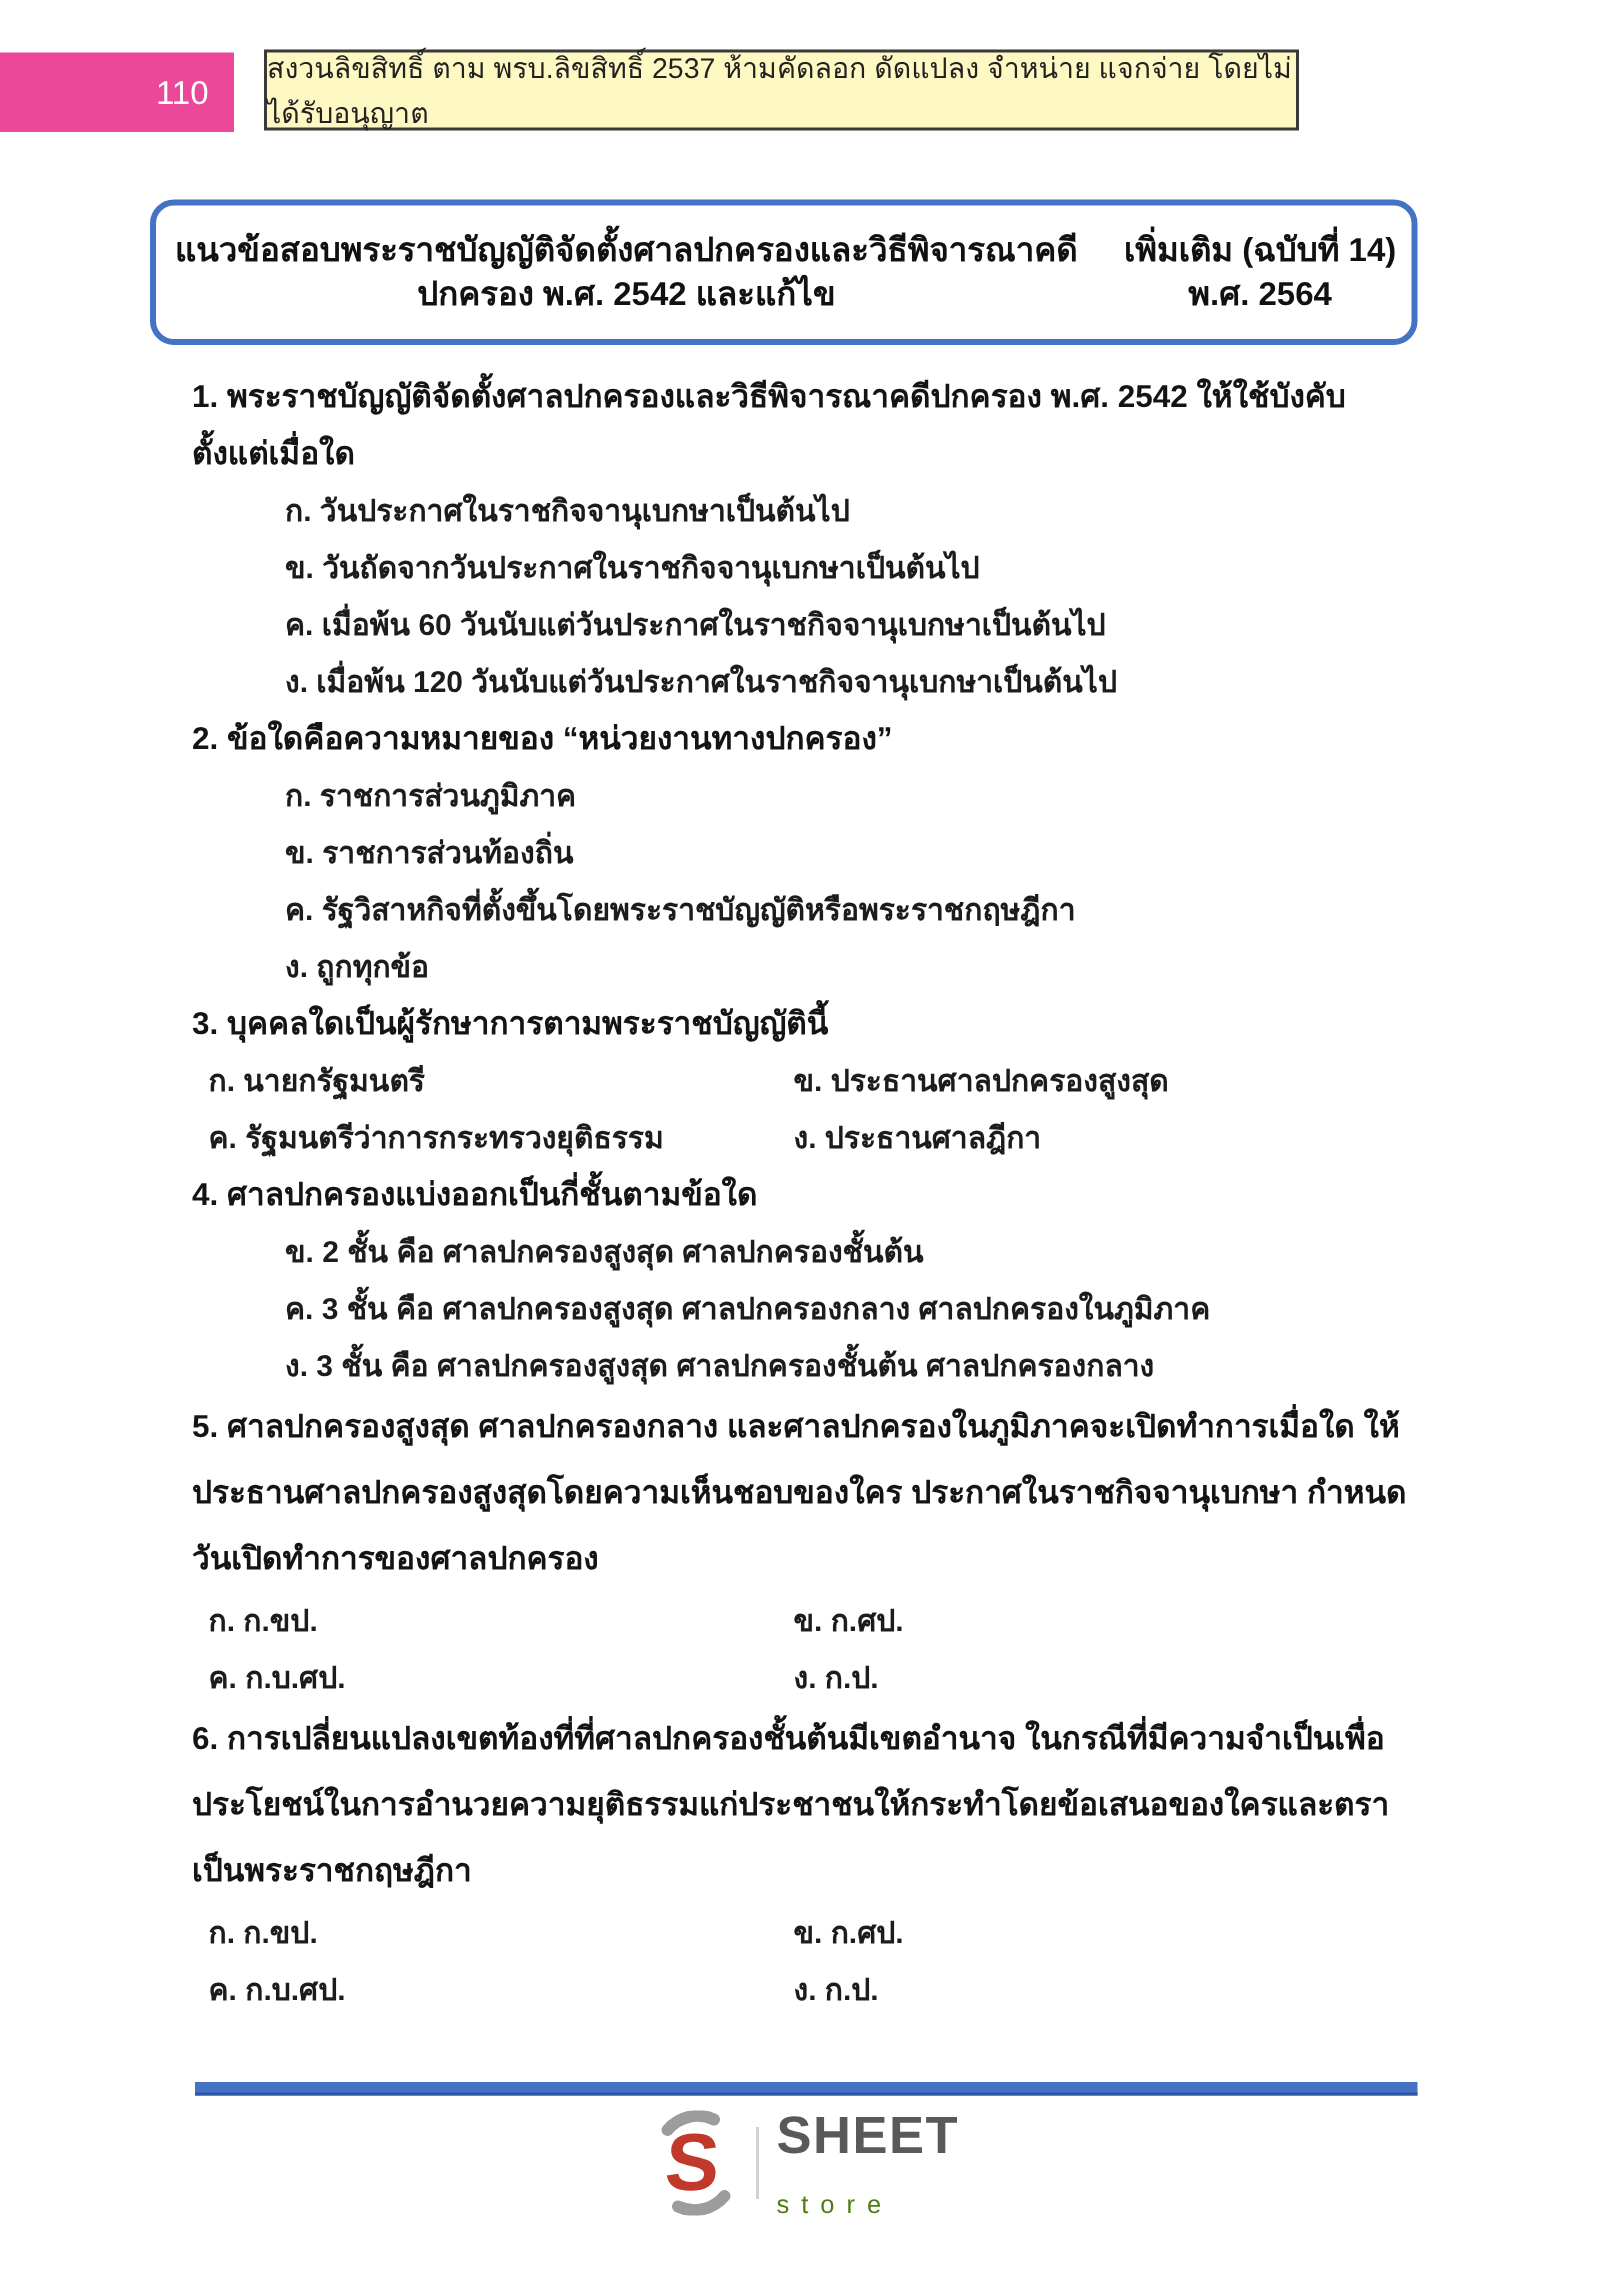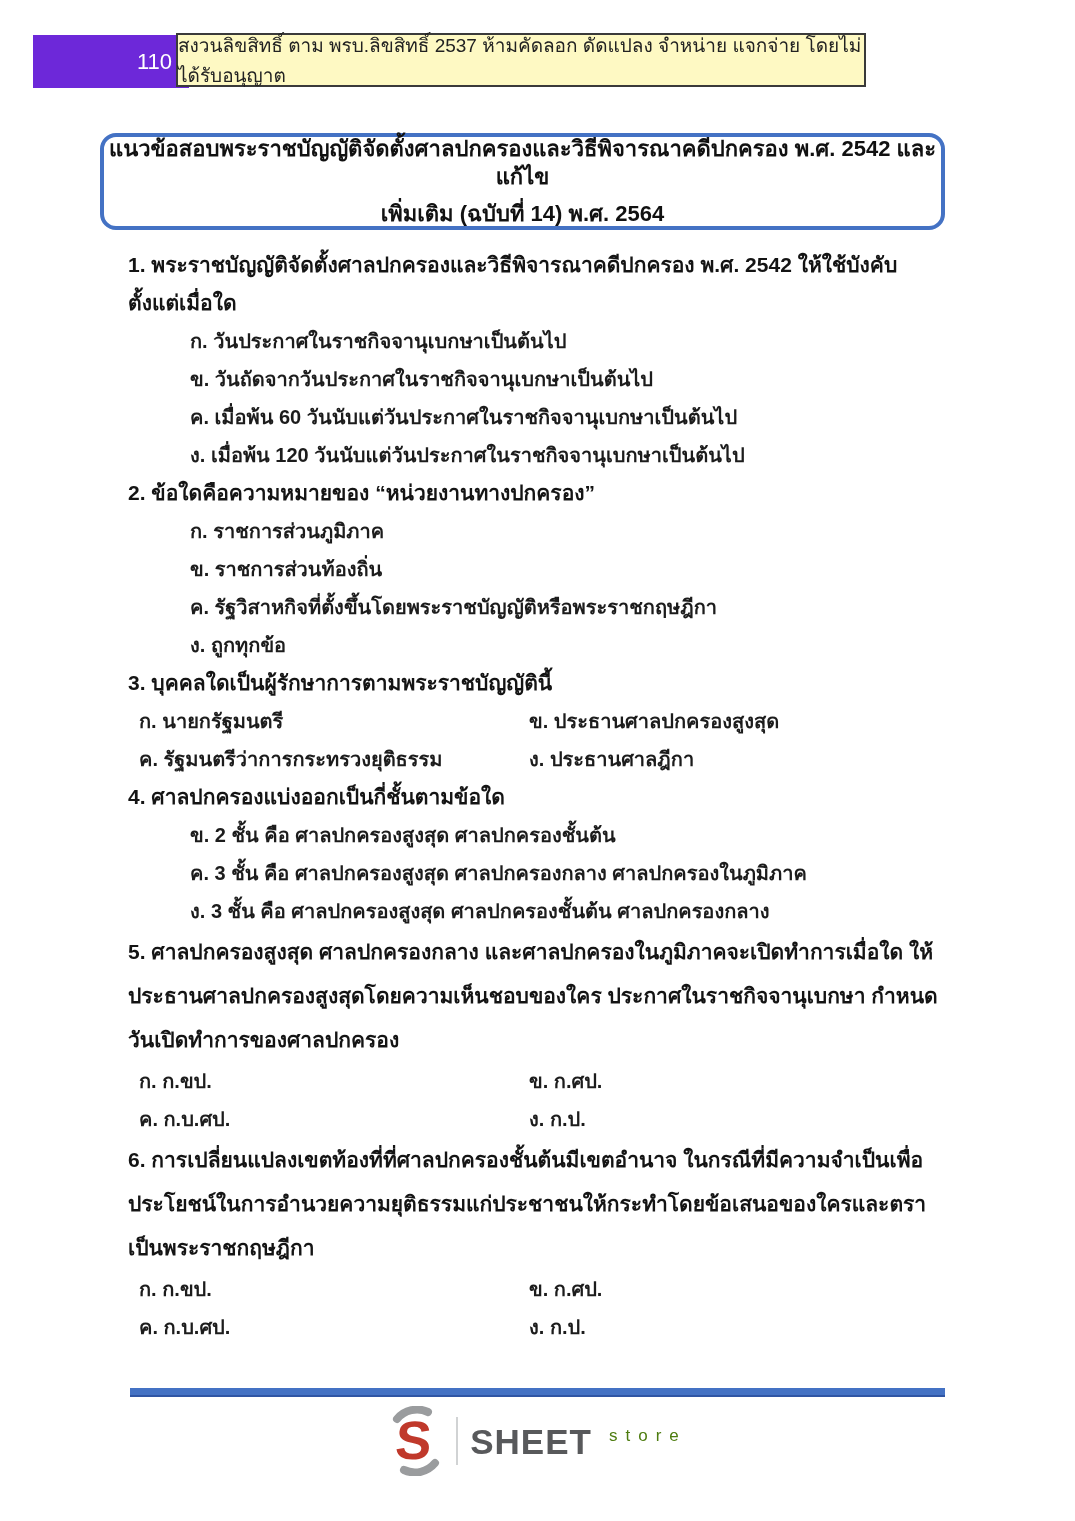--- a/index.html
+++ b/index.html
@@ -14,27 +14,26 @@
     height: 1521px;
     background: #ffffff;
     overflow: hidden;
   }
 
   
   .pagenum-box {
     position: absolute;
     left: 0; top: 35px;
     width: 156px; height: 53px;
-    background: #6d28d9;
+    background: #ec4899;
     color: #ffffff;
     font-size: 22px;
     line-height: 53px;
     text-align: right;
     padding-right: 17px;
-    margin-left: 33px;
   }
   .copyright-box {
     position: absolute;
     left: 176px; top: 33px;
     width: 690px; height: 54px;
     border: 2px solid #3a3a3a;
     display: flex;
     align-items: center;
     justify-content: center;
     font-size: 19px;
@@ -43,21 +42,20 @@
   }
 
   
   .title-box {
     position: absolute;
     left: 100px; top: 133px;
     width: 845px; height: 97px;
     border: 4px solid var(--accent, #4472c4);
     border-radius: 16px;
     display: flex;
-    flex-direction: column;
     align-items: center;
     justify-content: center;
     gap: 8px;
     background: #ffffff;
   }
   .title-line {
     font-size: 22px;
     font-weight: bold;
     color: #111111;
     text-align: center;
@@ -106,21 +104,21 @@
     align-items: center;
     justify-content: center;
     gap: 12px;
   }
   .logo-mark { width: 56px; height: 70px; flex: 0 0 auto; }
   .logo-divider {
     width: 2px; height: 48px;
     background: #d1d3d4;
     flex: 0 0 auto;
   }
-  .logo-textcol { display: flex; flex-direction: row; gap: 17px; }
+  .logo-textcol { display: flex; flex-direction: column; gap: 17px; }
   .logo-sheet {
     font-size: 35px;
     font-weight: bold;
     color: #58595b;
     letter-spacing: 1px;
     line-height: 1;
   }
   .logo-store {
     font-size: 17px;
     color: #4d7c0f;

